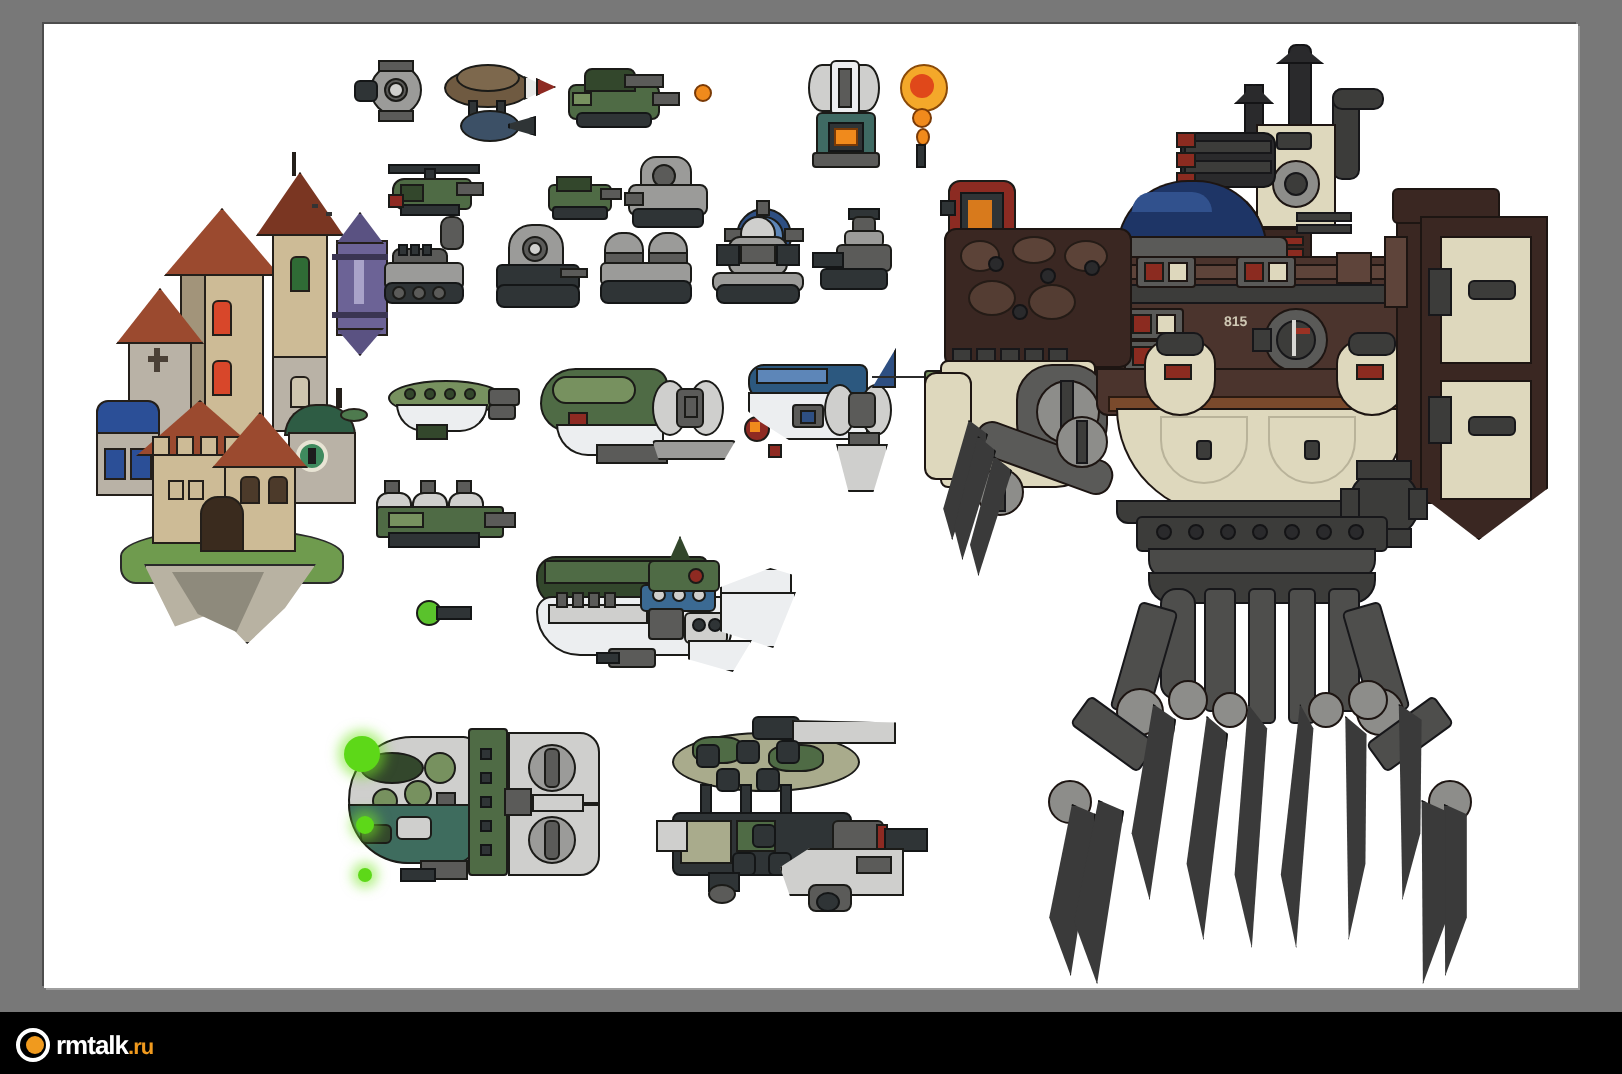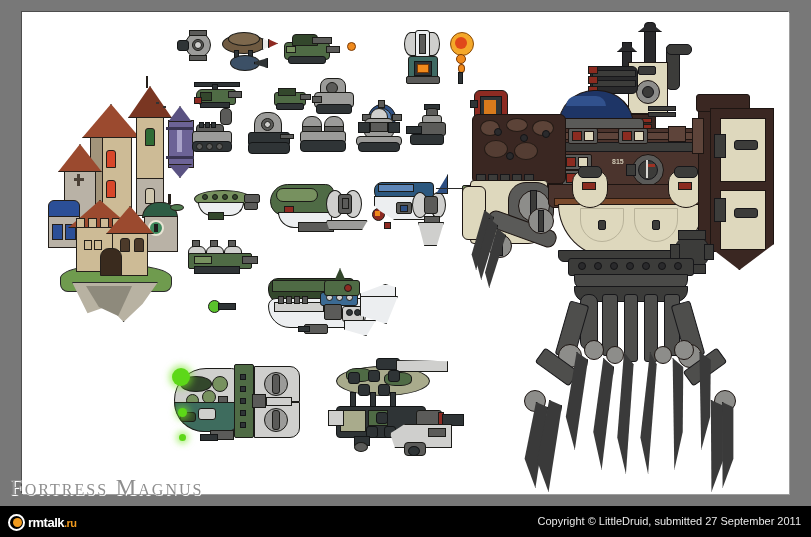--- a/index.html
+++ b/index.html
@@ -630,22 +630,20 @@
 
       <div class="m-grey-l round" style="left:122px;top:318px;width:18px;height:18px;"></div>
       <div class="m-grey-l round" style="left:144px;top:324px;width:16px;height:16px;"></div>
       <div class="m-grey-l round" style="left:192px;top:324px;width:16px;height:16px;"></div>
       <div class="m-grey-l round" style="left:212px;top:318px;width:18px;height:18px;"></div>
     </div>
 
   </div>
   </div>
 
-  <div id="title">Fortress Magnus</div>
 
   <div id="footer">
     <div id="logo">
       <div class="ring"></div>
       <div class="txt"><span>rmtalk</span><span class="ru">.ru</span></div>
     </div>
-    <div id="copyright">Copyright © LittleDruid, submitted 27 September 2011</div>
   </div>
 </div>
 
 </body></html>

